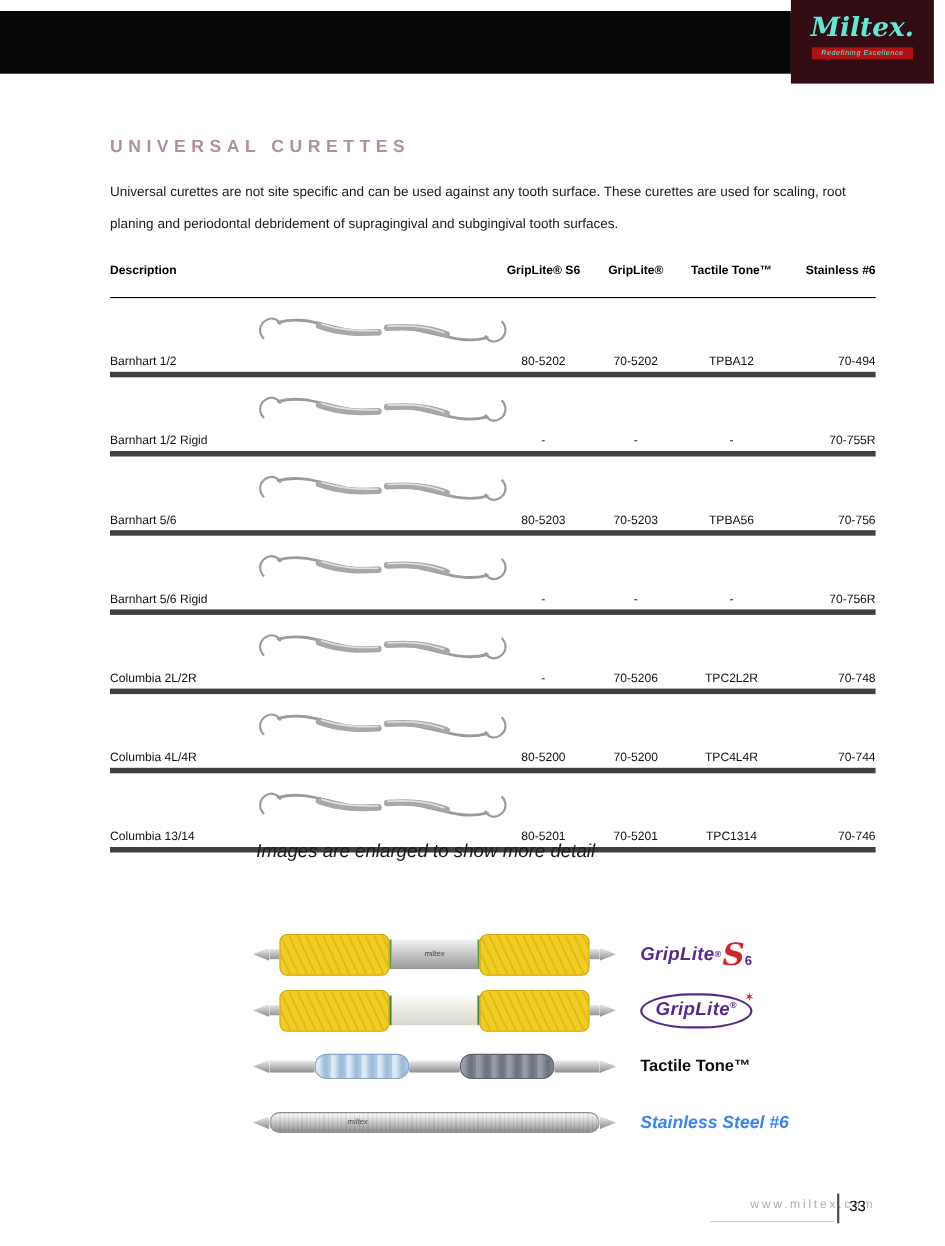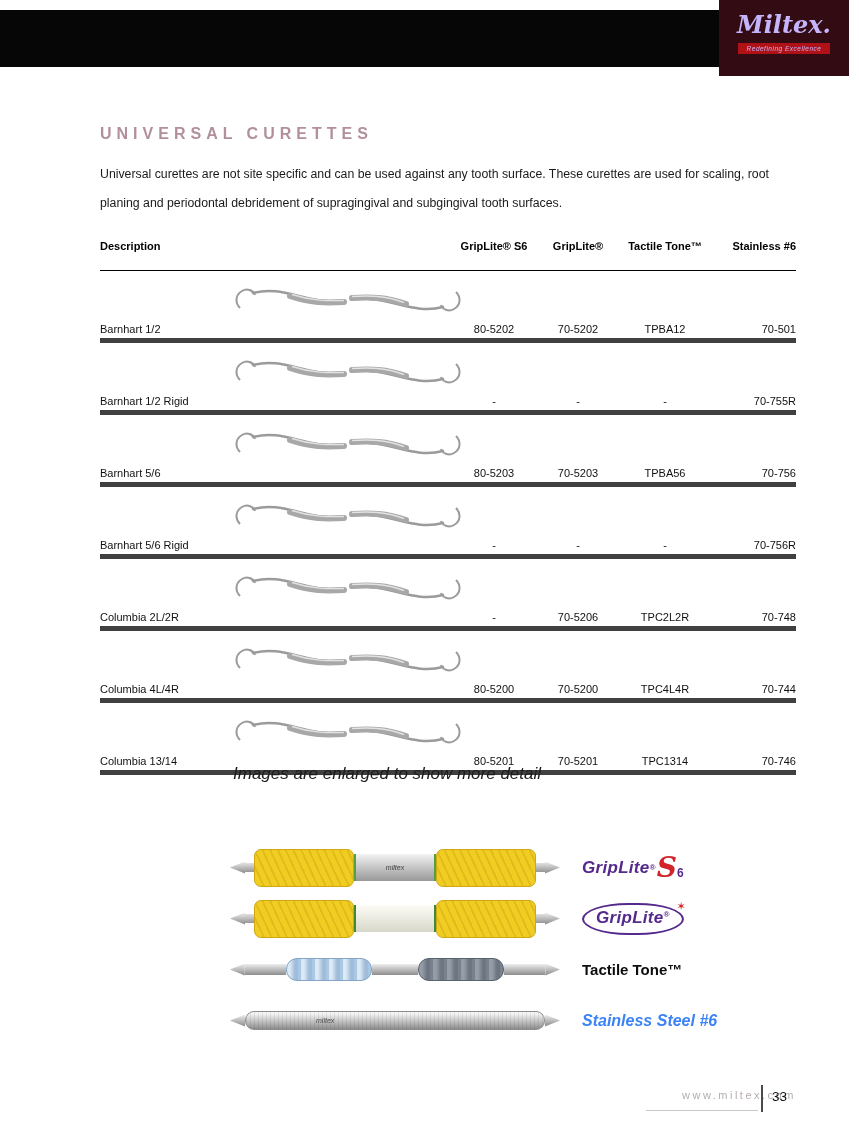--- a/index.html
+++ b/index.html
@@ -7,21 +7,21 @@
   body { font-family:"Liberation Sans", sans-serif; color:#111; }
   .page { position:relative; width:859px; height:1133px; background:#fff; overflow:hidden; }
 
   
   .topbar { position:absolute; left:0; top:10px; width:719px; height:57px; background:#060606; }
   .sect { position:absolute; right:22px; top:50%; transform:translateY(-50%);
           color:#fff; font-size:12.5px; letter-spacing:7px;margin-top:33px; }
 
   
   .brand { position:absolute; left:719px; top:0; width:130px; height:76px; background:#330c13;
-           color:#c4b5fd; text-align:center; padding-top:12px; }
+           color:#5eead4; text-align:center; padding-top:12px; }
   .brand .name { font-family:"DejaVu Serif", serif; font-style:italic; font-weight:bold; font-size:24px; line-height:1.1; }
   .brand .tag { margin:5px auto 0; width:92px; background:#b01116; font-size:6.5px; font-style:italic;
                 padding:2px 0; letter-spacing:0.5px; }
 
   .title { position:absolute; left:100px; top:125px; font-size:16px; font-weight:bold;
            letter-spacing:5px; color:#b28f9c; }
   .intro { position:absolute; left:100px; top:160px; width:680px; font-size:12.3px;
            line-height:29px; color:#1a1a1a; }
 
   
@@ -134,21 +134,21 @@
       <div class="art">
           <svg class="cur" width="240" height="46">
             <use href="#curette"></use>
           </svg>
         </div>
       <div class="rowdata">
         <span>Barnhart 1/2</span>
         <span class="c">80-5202</span>
         <span class="c">70-5202</span>
         <span class="c">TPBA12</span>
-        <span class="r">70-501</span>
+        <span class="r">70-494</span>
       </div>
     </div>
 
     <div class="trow">
       <div class="art">
           <svg class="cur" width="240" height="46">
             <use href="#curette"></use>
           </svg>
         </div>
       <div class="rowdata">

